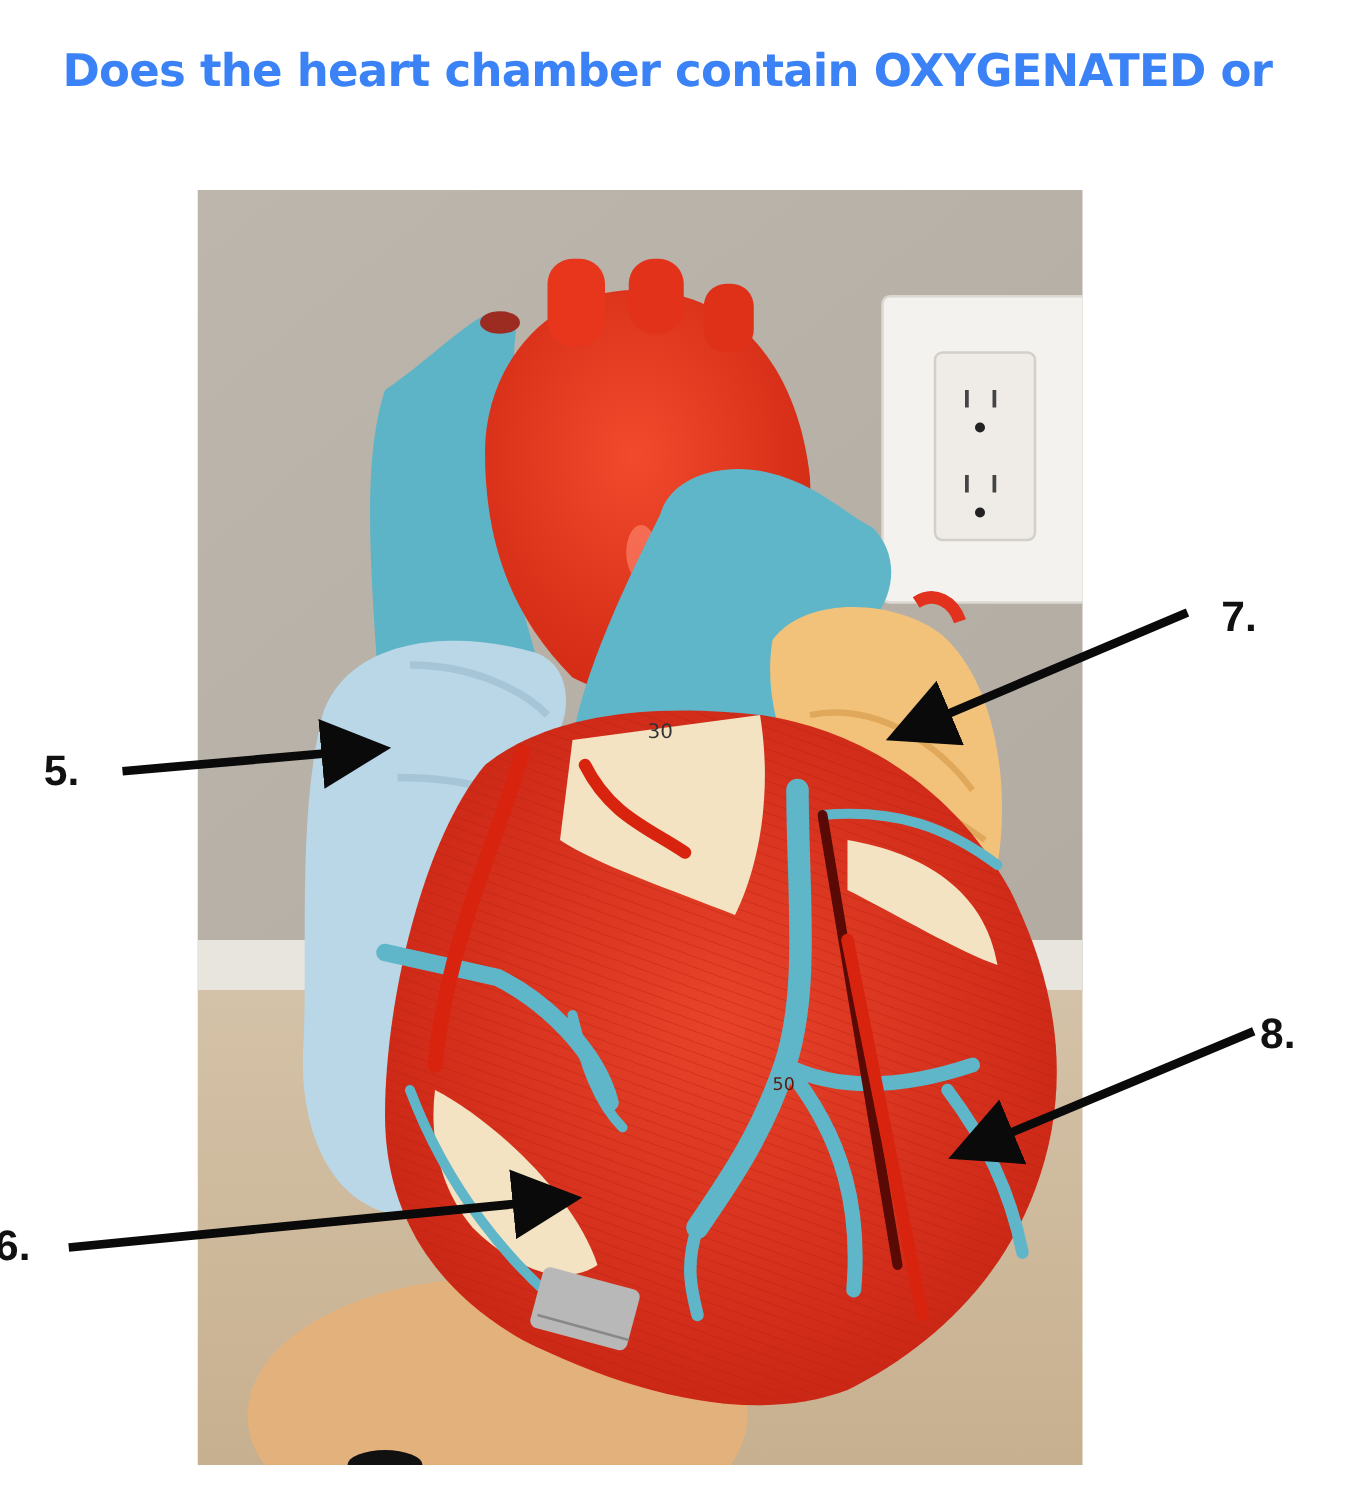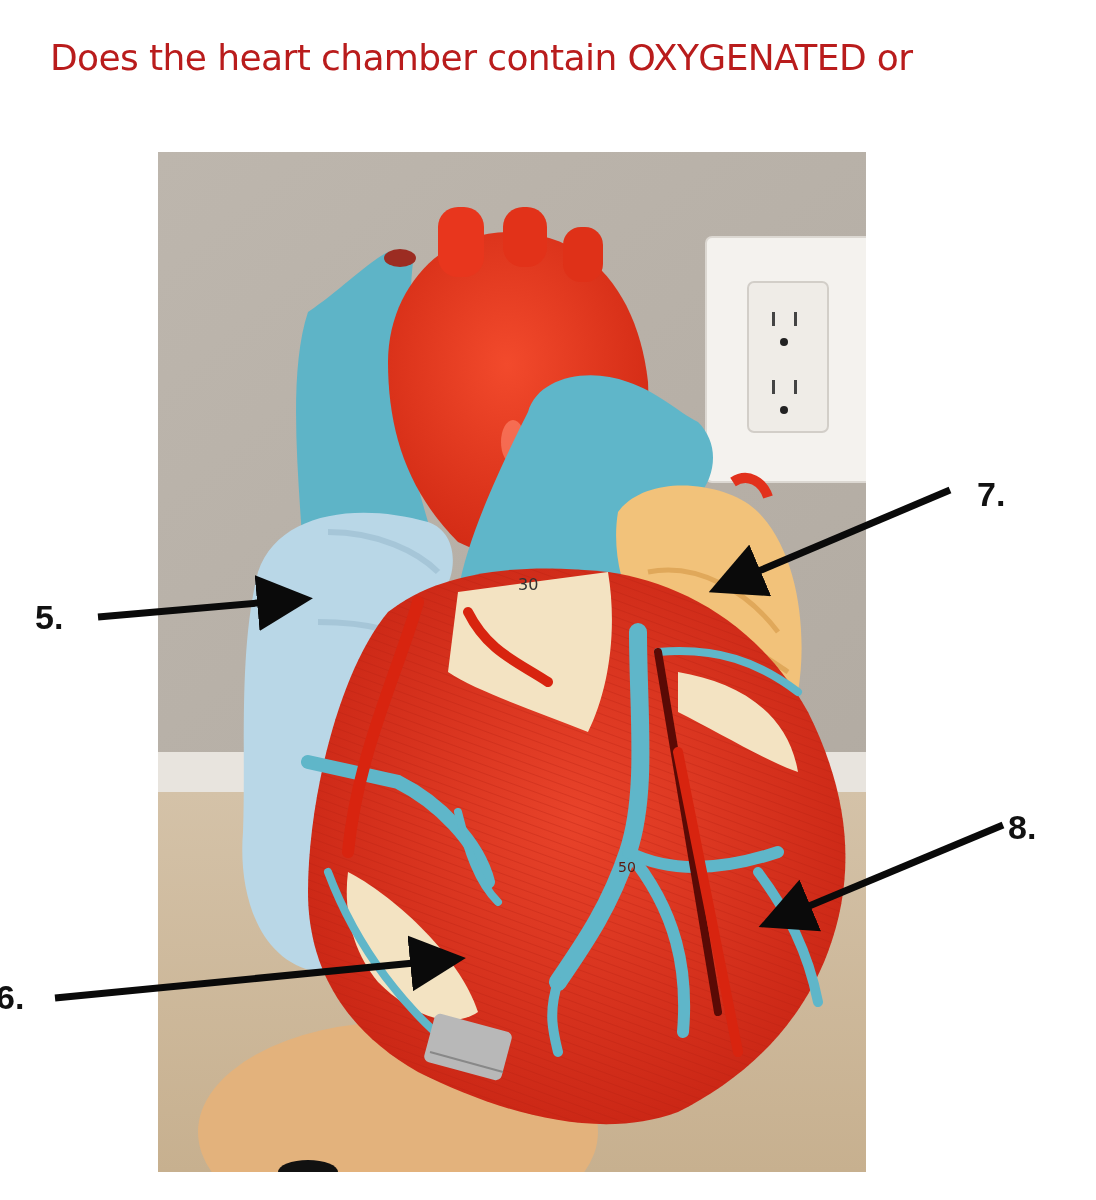--- a/index.html
+++ b/index.html
@@ -1,20 +1,20 @@
 <!DOCTYPE html>
 <html><head>
 <meta charset="utf-8">
 <style>
   html, body { margin:0; padding:0; background:#ffffff; }
   body { width:1096px; height:1200px; position:relative; overflow:hidden; font-family:"Liberation Sans", sans-serif; }
   .question {
     position:absolute; left:50px; top:30px; width:1040px;
-    font-family:"DejaVu Sans", sans-serif; font-weight:normal; font-size:36px; line-height:56px;
-    color:#b91c1c; letter-spacing:-0.6px;
+    font-family:"DejaVu Sans", sans-serif; font-weight:bold; font-size:36px; line-height:56px;
+    color:#3b82f6; letter-spacing:-0.6px;
   }
   .photo { position:absolute; left:122px; top:152px; width:708px; height:1020px; overflow:hidden;padding-left:36px; }
   .photo svg { display:block; }
   .label {
     position:absolute; font-family:"Liberation Sans", sans-serif; font-weight:bold; font-size:34px; color:#111;
   }
   .arrows { position:absolute; left:0; top:0; pointer-events:none; }
 </style>
 </head>
 <body>

